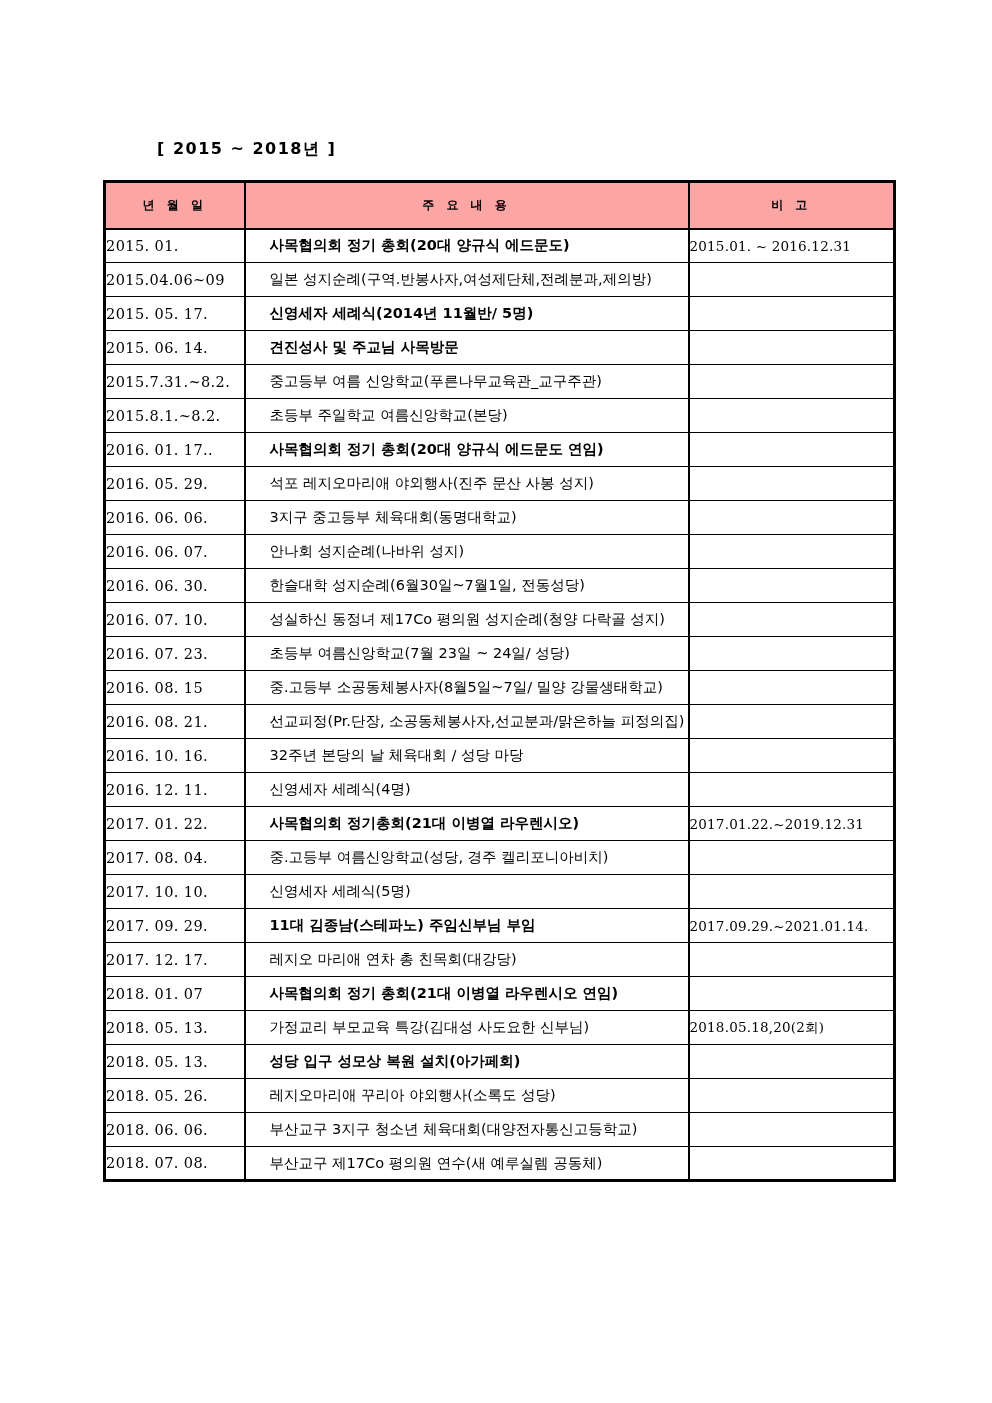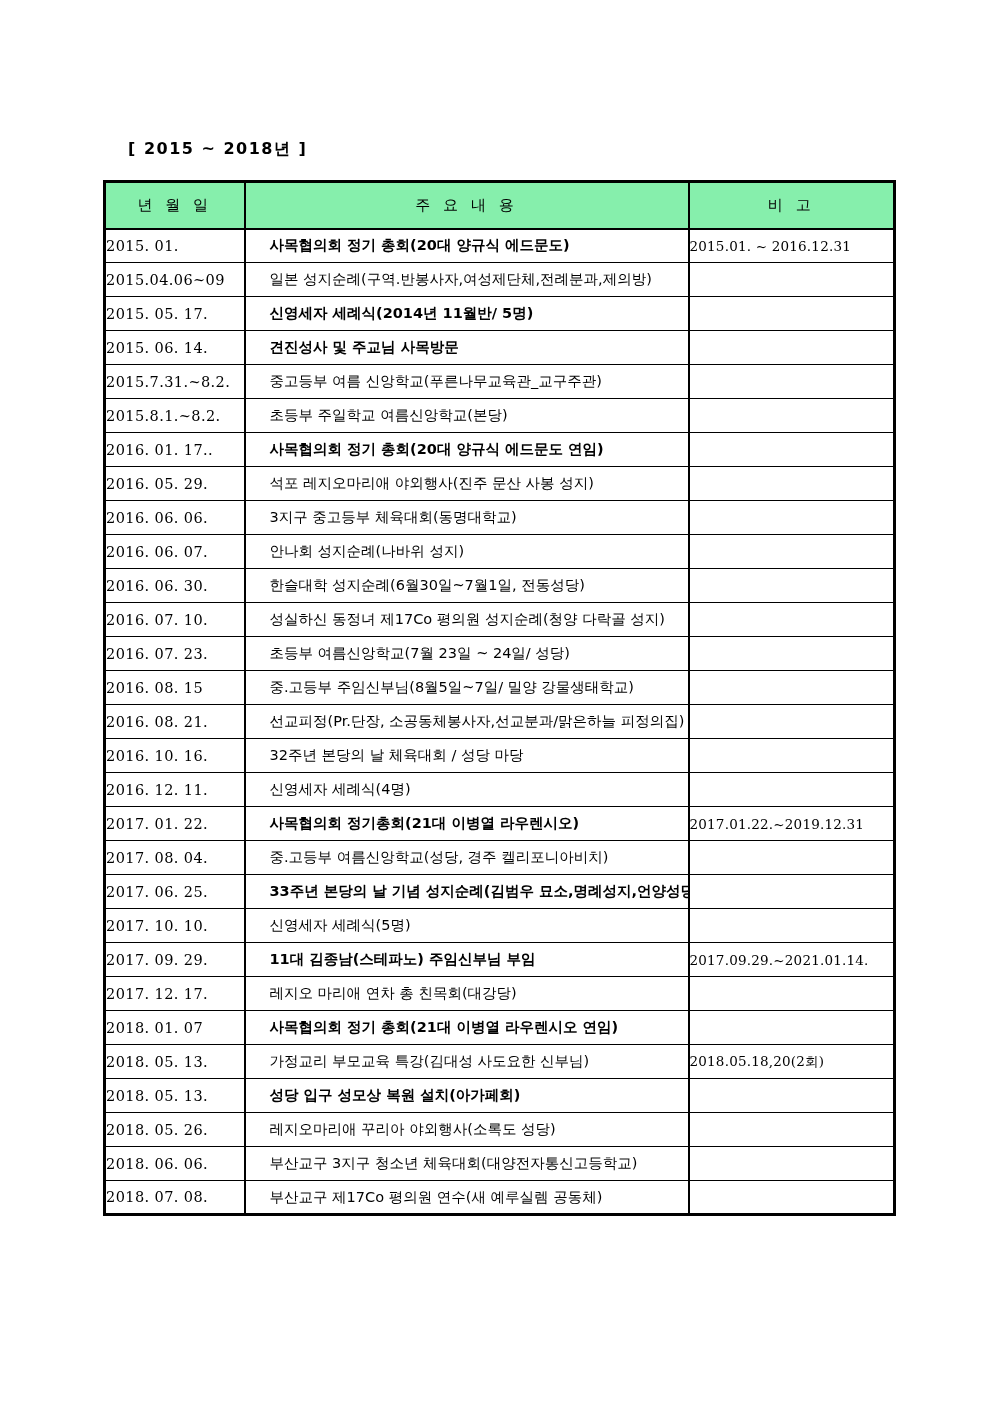--- a/index.html
+++ b/index.html
@@ -18,21 +18,21 @@
   }
   .page {
     position: absolute;
     left: 0;
     top: 0;
     width: 992px;
     height: 1403px;
   }
   .doc-title {
     position: absolute;
-    left: 128px;
+    left: 157px;
     top: 139px;
     font-size: 16px;
     font-weight: bold;
     letter-spacing: 1.5px;
     white-space: nowrap;
     font-family: "DejaVu Sans", "Liberation Sans", sans-serif;
   }
   .table-wrap {
     position: absolute;
     left: 103px;
@@ -51,24 +51,24 @@
 
   table.history th,
   table.history td {
     border: 1px solid #000000;
     padding: 0;
     vertical-align: middle;
     height: 34px;
     box-sizing: border-box;
   }
   table.history thead th {
-    background: #86efac;
+    background: #fca5a5;
     height: 47px;
-    font-size: 15px;
-    font-weight: normal;
+    font-size: 12px;
+    font-weight: bold;
     letter-spacing: 4px;
     text-align: center;
     border-bottom: 2px solid #000000;
   }
   
   table.history th.col-date,
   table.history td.col-date {
     border-right: 2px solid #000000;
     border-left: none;
   }
@@ -186,21 +186,21 @@
             <td class="col-detail">성실하신 동정녀 제17Co 평의원 성지순례(청양 다락골 성지)</td>
             <td class="col-note"></td>
           </tr>
           <tr>
             <td class="col-date">2016. 07. 23.</td>
             <td class="col-detail">초등부 여름신앙학교(7월 23일 ~ 24일/ 성당)</td>
             <td class="col-note"></td>
           </tr>
           <tr>
             <td class="col-date">2016. 08. 15</td>
-            <td class="col-detail">중.고등부 주임신부님(8월5일~7일/ 밀양 강물생태학교)</td>
+            <td class="col-detail">중.고등부 소공동체봉사자(8월5일~7일/ 밀양 강물생태학교)</td>
             <td class="col-note"></td>
           </tr>
           <tr>
             <td class="col-date">2016. 08. 21.</td>
             <td class="col-detail">선교피정(Pr.단장, 소공동체봉사자,선교분과/맑은하늘 피정의집)</td>
             <td class="col-note"></td>
           </tr>
           <tr>
             <td class="col-date">2016. 10. 16.</td>
             <td class="col-detail">32주년 본당의 날 체육대회 / 성당 마당</td>
@@ -215,25 +215,20 @@
             <td class="col-date">2017. 01. 22.</td>
             <td class="col-detail bold">사목협의회 정기총회(21대 이병열 라우렌시오)</td>
             <td class="col-note">2017.01.22.~2019.12.31</td>
           </tr>
           <tr>
             <td class="col-date">2017. 08. 04.</td>
             <td class="col-detail">중.고등부 여름신앙학교(성당, 경주 켈리포니아비치)</td>
             <td class="col-note"></td>
           </tr>
           <tr>
-            <td class="col-date">2017. 06. 25.</td>
-            <td class="col-detail bold">33주년 본당의 날 기념 성지순례(김범우 묘소,명례성지,언양성당)</td>
-            <td class="col-note"></td>
-          </tr>
-          <tr>
             <td class="col-date">2017. 10. 10.</td>
             <td class="col-detail">신영세자 세례식(5명)</td>
             <td class="col-note"></td>
           </tr>
           <tr>
             <td class="col-date">2017. 09. 29.</td>
             <td class="col-detail bold">11대 김종남(스테파노) 주임신부님 부임</td>
             <td class="col-note">2017.09.29.~2021.01.14.</td>
           </tr>
           <tr>

